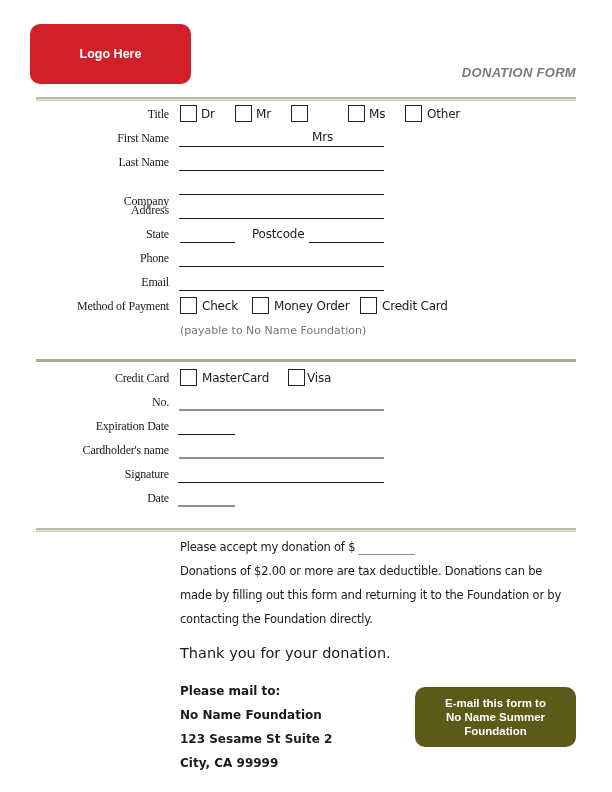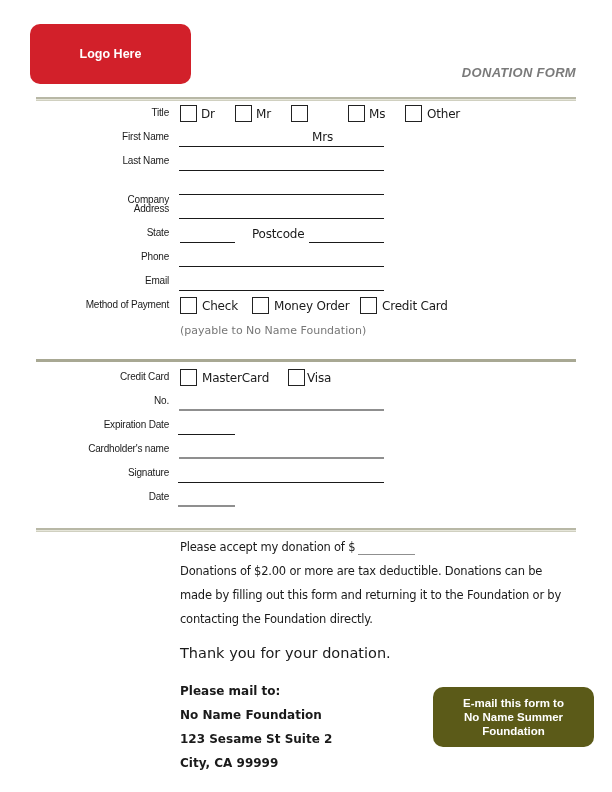--- a/index.html
+++ b/index.html
@@ -20,41 +20,40 @@
     .rule {
       position: absolute; left: 36px; width: 540px; height: 4px;
       border-top: 2px solid #b8b8a6; border-bottom: 1px solid #d0d0c0;
       background: #e6e6da;
     }
     .rule.r1 { top: 97px; }
     .rule.r2 { top: 359px; height: 3px; background: #a8a893; border: none; }
     .rule.r3 { top: 528px; }
     .label {
       position: absolute; right: 443px; white-space: nowrap; text-align: right;
-      font-family: Liberation Sans, sans-serif; font-size: 10px; letter-spacing: -0.2px;
+      font-family: Liberation Serif, serif; font-size: 12px; letter-spacing: -0.2px;
     }
     .cb {
       position: absolute; width: 17px; height: 17px; border: 1px solid #222; background: #fff;
     }
     .opt { position: absolute; font-size: 12px; white-space: nowrap; letter-spacing: -0.2px; }
     .line { position: absolute; height: 1px; background: #1a1a1a; }
     .line.grey { background: #8f8f8f; height: 2px; }
     .note { position: absolute; font-size: 11px; color: #777; white-space: nowrap; }
 
     .para { position: absolute; left: 180px; font-size: 11.5px; white-space: nowrap; letter-spacing: -0.2px; }
     .thanks { position: absolute; left: 180px; top: 645px; font-size: 14.5px; white-space: nowrap; }
     .mail { position: absolute; left: 180px; font-size: 12px; font-weight: bold; white-space: nowrap; }
 
     .email-btn {
       position: absolute; left: 415px; top: 687px; width: 161px; height: 60px;
       background: #5b5a18; border-radius: 10px; color: #fff;
       display: flex; flex-direction: column; align-items: center; justify-content: center;
       font-family: "Liberation Sans", sans-serif; font-weight: bold; font-size: 11.5px; line-height: 14px;
       text-align: center;
-      margin-left: 18px;
     }
   </style>
 </head>
 <body>
 
 <div class="logo">
   <span>Logo Here</span>
 </div>
 <div class="form-title">DONATION FORM</div>
 <div class="rule r1"></div>

